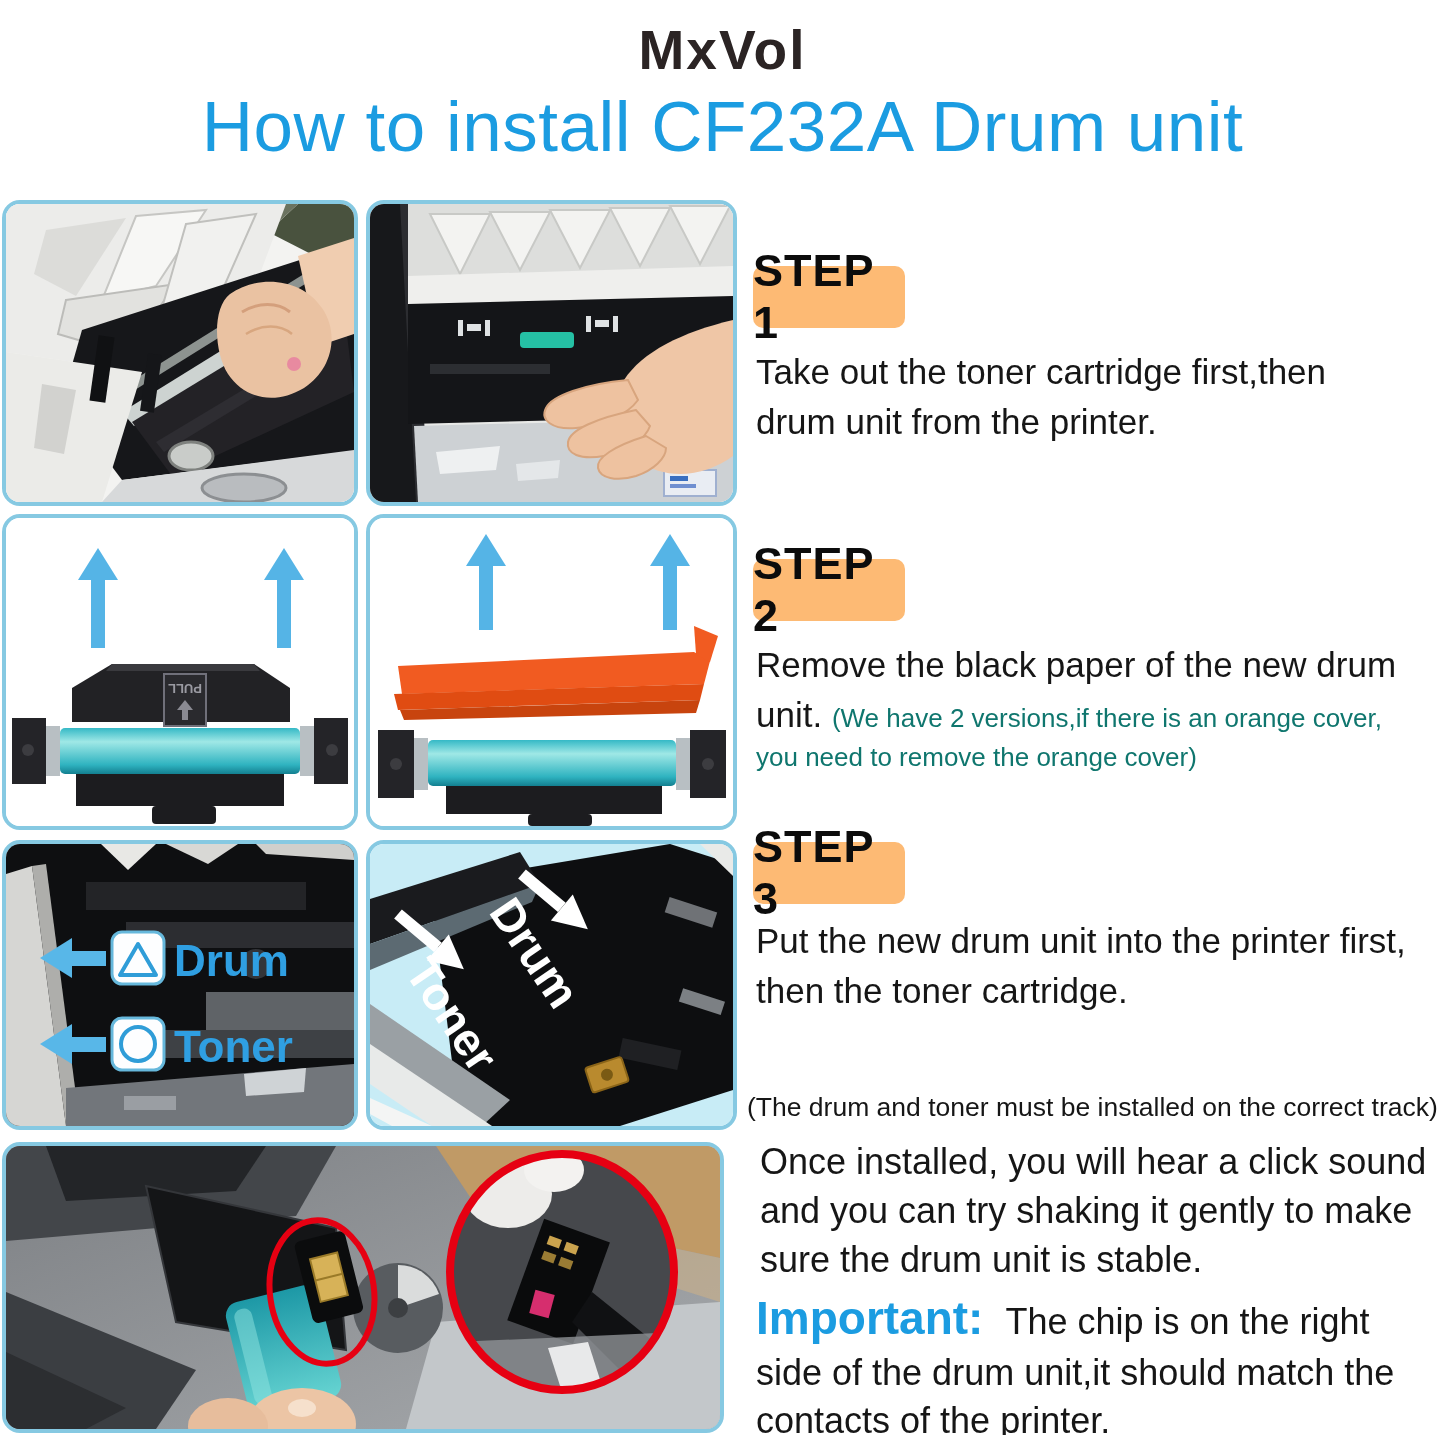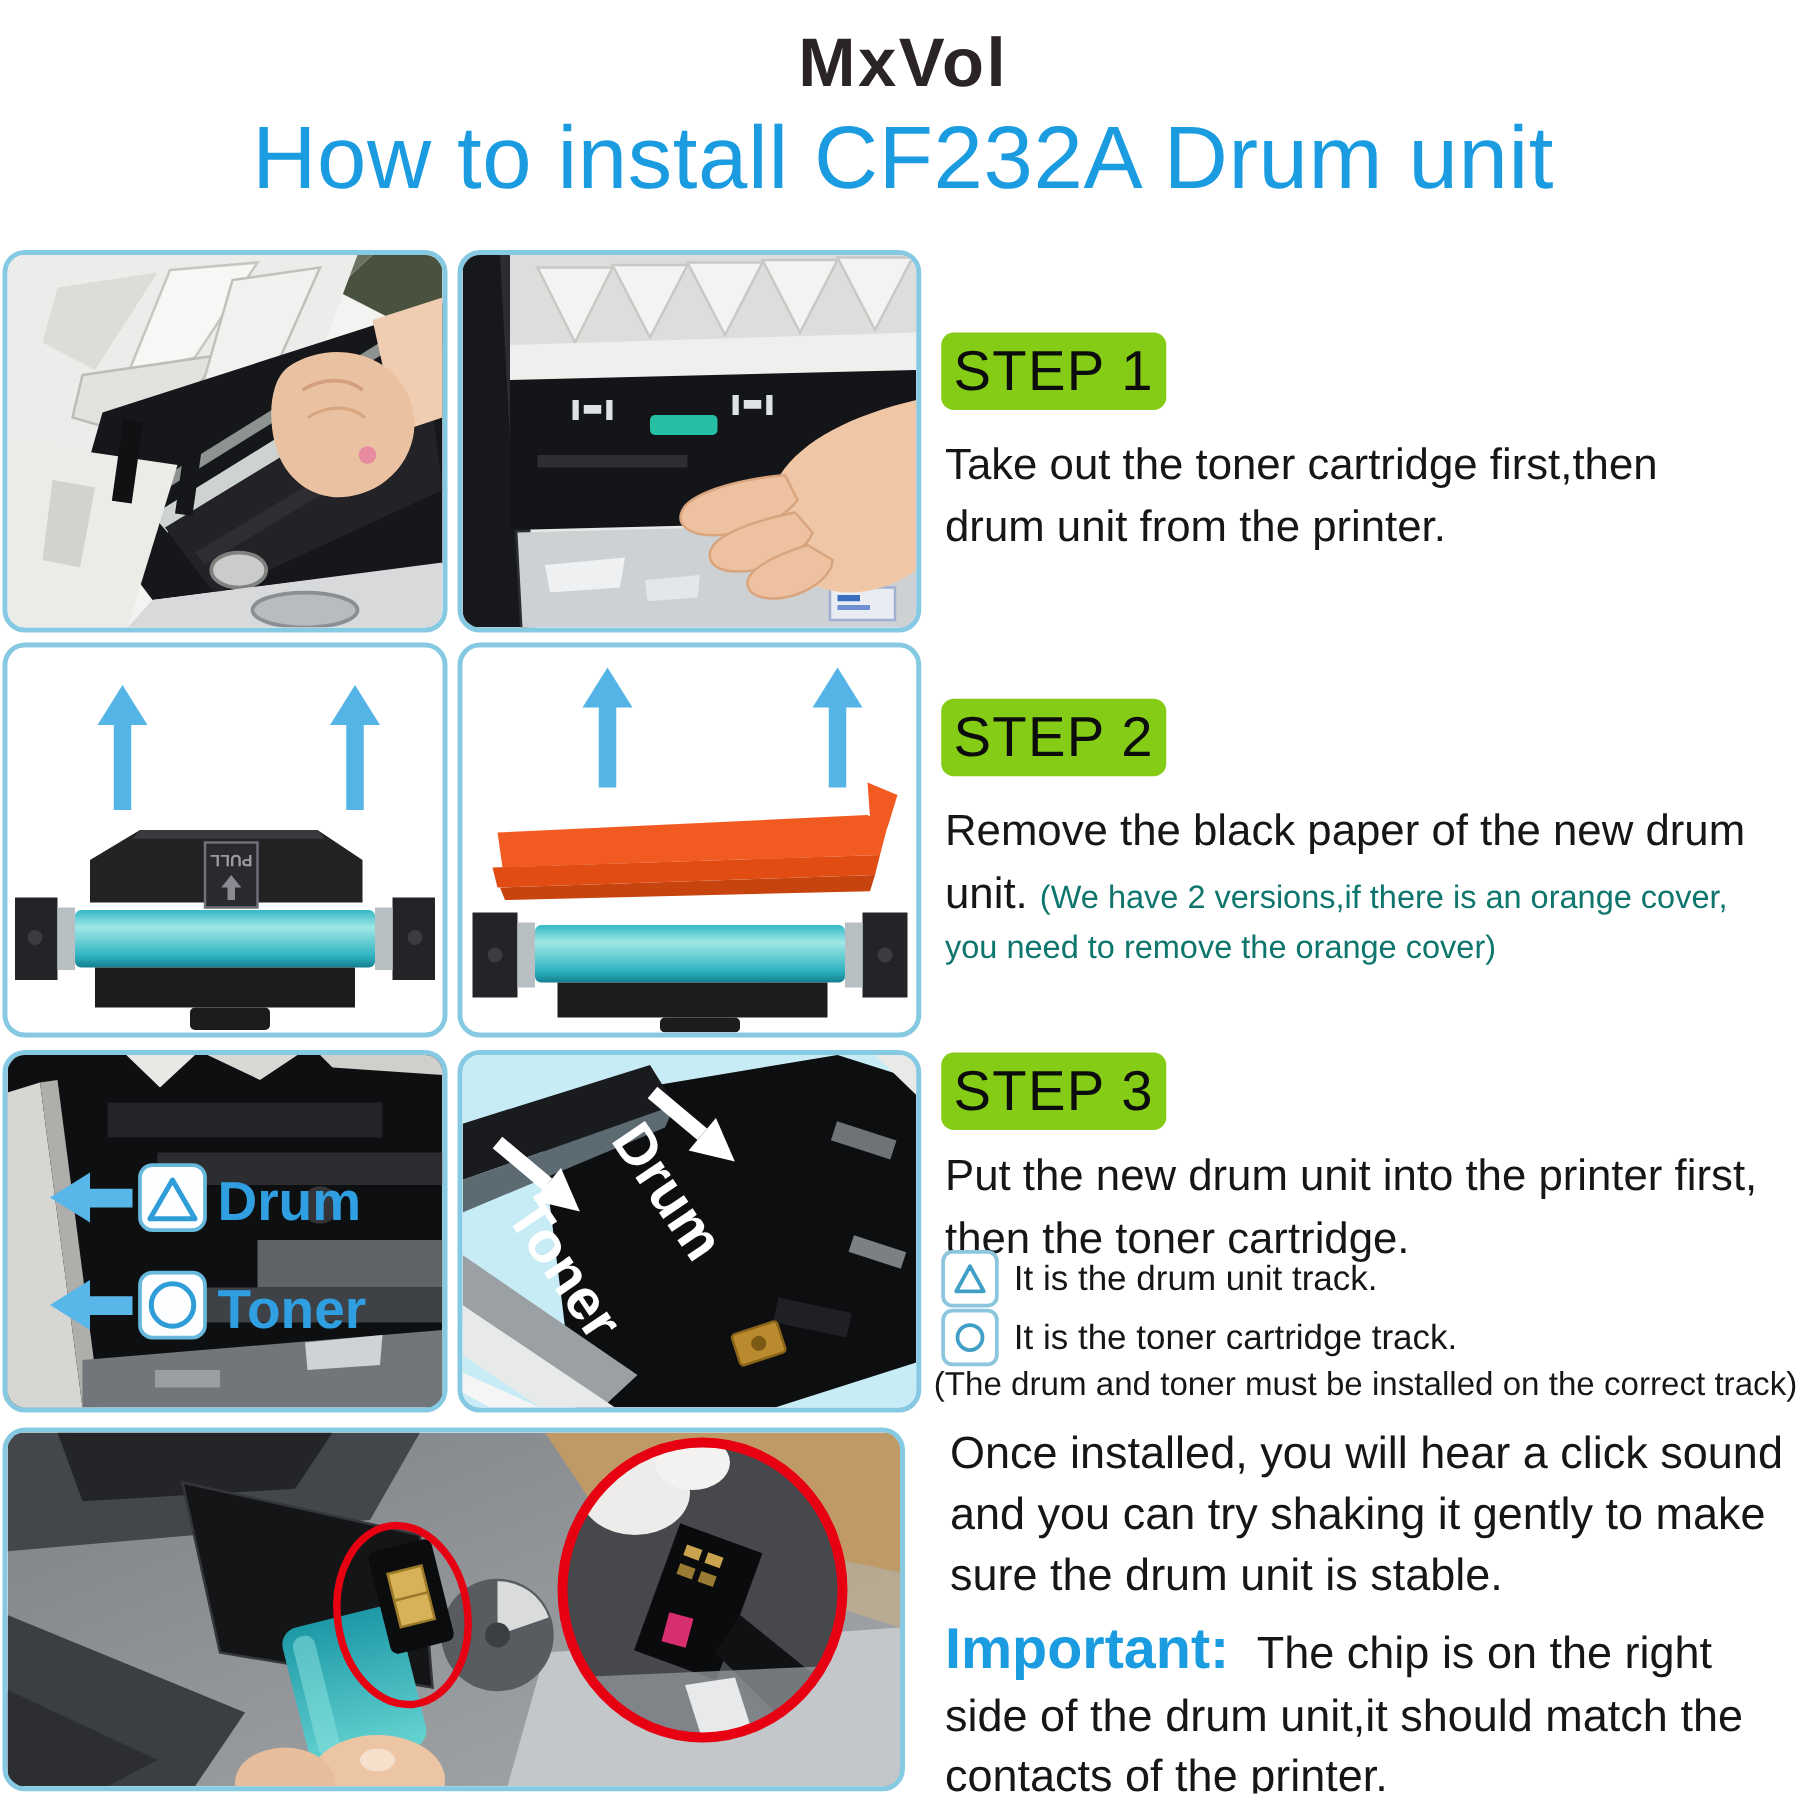--- a/index.html
+++ b/index.html
@@ -17,23 +17,23 @@
          background:#fff;box-sizing:border-box;}
   .photo svg{display:block;width:100%;height:100%;}
   #photoA{left:2px;top:200px;width:356px;height:306px;}
   #photoB{left:366px;top:200px;width:371px;height:306px;}
   #photoC{left:2px;top:514px;width:356px;height:316px;}
   #photoD{left:366px;top:514px;width:371px;height:316px;}
   #photoE{left:2px;top:840px;width:356px;height:290px;}
   #photoF{left:366px;top:840px;width:371px;height:290px;}
   #photoG{left:2px;top:1142px;width:722px;height:291px;}
   
-  .step-badge{position:absolute;left:753px;width:180px;height:62px;background:#84cc16;
+  .step-badge{position:absolute;left:753px;width:152px;height:62px;background:#fdba74;
               border-radius:10px;display:flex;align-items:center;justify-content:center;
-              font-size:45px;font-weight:400;color:#0c0c0c;letter-spacing:1px;}
+              font-size:45px;font-weight:700;color:#0c0c0c;letter-spacing:1px;}
   #badge1{top:266px;} #badge2{top:559px;} #badge3{top:842px;}
   .para{position:absolute;left:756px;width:700px;font-size:35px;line-height:1.42;color:#161616;}
   #para1{top:347px;} #para2{top:640px;} #para3{top:916px;}
   .small-note{font-size:26px;color:#0f766e;}
   .tracks{position:absolute;left:753px;top:1002px;}
   .track-row{display:flex;align-items:center;height:42px;margin-bottom:5px;}
   .track-icon{width:40px;height:40px;background:#ffffff;border:3px solid #8cc6de;
               border-radius:9px;display:flex;align-items:center;justify-content:center;flex:0 0 auto;}
   .track-label{font-size:28px;color:#161616;padding-left:12px;}
   #note3{position:absolute;left:747px;top:1092px;width:710px;font-size:26.5px;color:#161616;}
@@ -343,38 +343,20 @@
     </div>
     <div class="small-note">you need to remove the orange cover)</div>
   </div>
 
   <div class="step-badge" id="badge3">STEP 3</div>
   <div class="para" id="para3">
     <div>Put the new drum unit into the printer first,</div>
     <div>then the toner cartridge.</div>
   </div>
 
-  <div class="tracks">
-    <div class="track-row">
-      <span class="track-icon">
-        <svg width="26" height="24" viewBox="0 0 26 24">
-            <path d="M13,2 L2,22 L24,22 Z" fill="none" stroke="#3f9fc6" stroke-width="3" stroke-linejoin="round"></path>
-          </svg>
-      </span>
-      <span class="track-label">It is the drum unit track.</span>
-    </div>
-    <div class="track-row">
-      <span class="track-icon">
-        <svg width="26" height="26" viewBox="0 0 26 26">
-            <circle cx="13" cy="13" r="10" fill="none" stroke="#3f9fc6" stroke-width="3"></circle>
-          </svg>
-      </span>
-      <span class="track-label">It is the toner cartridge track.</span>
-    </div>
-  </div>
   <div id="note3">(The drum and toner must be installed on the correct track)</div>
 
   <div id="para4">
     <div>Once installed, you will hear a click sound</div>
     <div>and you can try shaking it gently to make</div>
     <div>sure the drum unit is stable.</div>
   </div>
 
   <div id="imp">
     <div>

